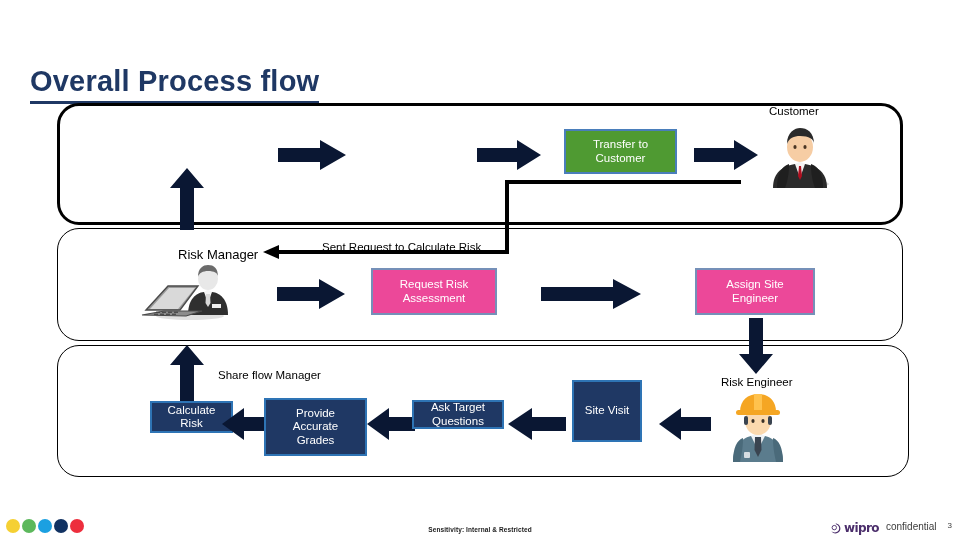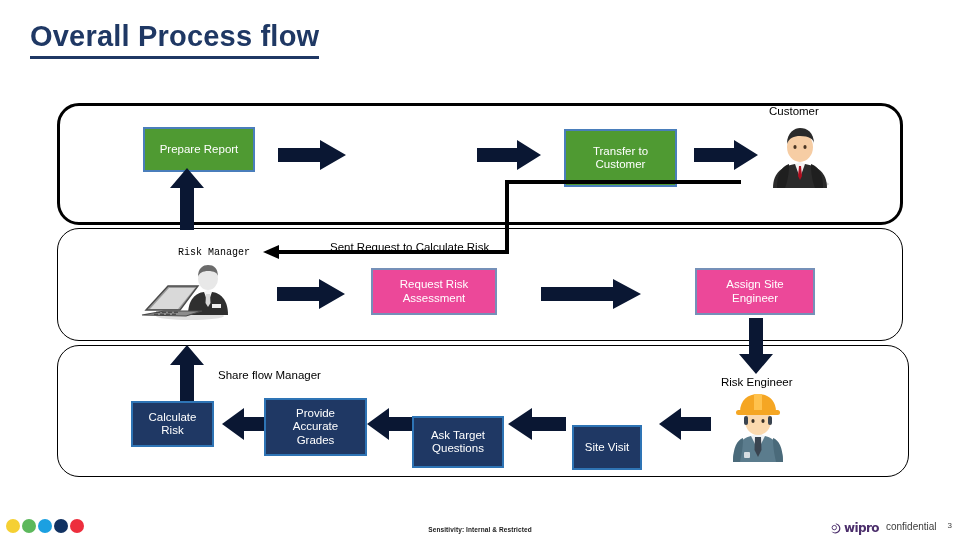--- a/index.html
+++ b/index.html
@@ -26,20 +26,21 @@
     font-size: 29px;
     font-weight: bold;
     color: #1F3864;
     letter-spacing: 0.2px;
     white-space: nowrap;
   }
   #page-title .t-underline {
     display: block;
     border-bottom: 3px solid #1F3864;
     padding-bottom: 3px;
+    margin-top: 45px;
   }
 
   
   .lane {
     position: absolute;
     border: 1px solid #000;
     border-radius: 22px;
     background: transparent;
     box-sizing: border-box;
   }
@@ -64,41 +65,41 @@
     border-style: solid;
     border-width: 2px;
     white-space: pre-line;
   }
   .pbox.green { background: #4F9A32; border-color: #4A7EBB; }
   .pbox.orange{ background: #ec4899; border-color: #7590B8; }
   .pbox.navy  { background: #1F3864; border-color: #2E74B5; }
 
   #box-prepare-report   { left: 143px; top: 127px; width: 112px; height: 45px; }
   #box-save-sharepoint  { left: 367px; top: 129px; width: 93px;  height: 45px; }
-  #box-transfer         { left: 564px; top: 129px; width: 113px; height: 58px; }
+  #box-transfer         { left: 564px; top: 129px; width: 113px; height: 45px; }
 
   #box-request-risk     { left: 371px; top: 268px; width: 126px; height: 47px; }
   #box-assign-engineer  { left: 695px; top: 268px; width: 120px; height: 47px; }
 
-  #box-calculate-risk   { left: 131px; top: 401px; width: 83px;  height: 46px; }
+  #box-calculate-risk   { left: 150px; top: 401px; width: 83px;  height: 32px; }
   #box-provide-grades   { left: 264px; top: 398px; width: 103px; height: 58px; }
-  #box-ask-questions    { left: 412px; top: 416px; width: 92px;  height: 52px; }
-  #box-site-visit       { left: 572px; top: 425px; width: 70px;  height: 45px; }
+  #box-ask-questions    { left: 412px; top: 400px; width: 92px;  height: 29px; }
+  #box-site-visit       { left: 572px; top: 380px; width: 70px;  height: 62px; }
 
   
   .flow-label {
     position: absolute;
     font-size: 11.5px;
     color: #000;
     white-space: nowrap;
   }
   #label-customer        { left: 769px; top: 105px; }
-  #label-risk-manager    { left: 178px; top: 247px; font-size: 10px; font-family: Liberation Mono, monospace; }
+  #label-risk-manager    { left: 178px; top: 247px; font-size: 13px; }
   #label-risk-engineer   { left: 721px; top: 376px; }
-  #label-sent-request    { left: 322px; top: 241px; margin-left: 8px; }
+  #label-sent-request    { left: 322px; top: 241px; }
   #label-share-manager   { left: 218px; top: 369px; }
 
   
   .arrow { position: absolute; }
   .arrow svg { display: block; overflow: visible; }
 
   
   .conn { position: absolute; background: #000; }
 
   
@@ -148,21 +149,20 @@
 <div class="slide">
 
   <div id="page-title">
     <span class="t-underline">Overall Process flow</span>
   </div>
 
   <div class="lane thick" id="lane-customer"></div>
   <div class="lane" id="lane-manager"></div>
   <div class="lane" id="lane-engineer"></div>
 
-  <div class="pbox green" id="box-prepare-report">Prepare Report</div>
 
   <div class="arrow" style="left:278px; top:140px;">
     <svg width="70" height="30" viewBox="0 0 70 30">
       <polygon points="0,8 42,8 42,0 68,15 42,30 42,22 0,22" fill="#0A1733"></polygon>
     </svg>
   </div>
 
 
   <div class="arrow" style="left:477px; top:140px;">
     <svg width="66" height="30" viewBox="0 0 66 30">

